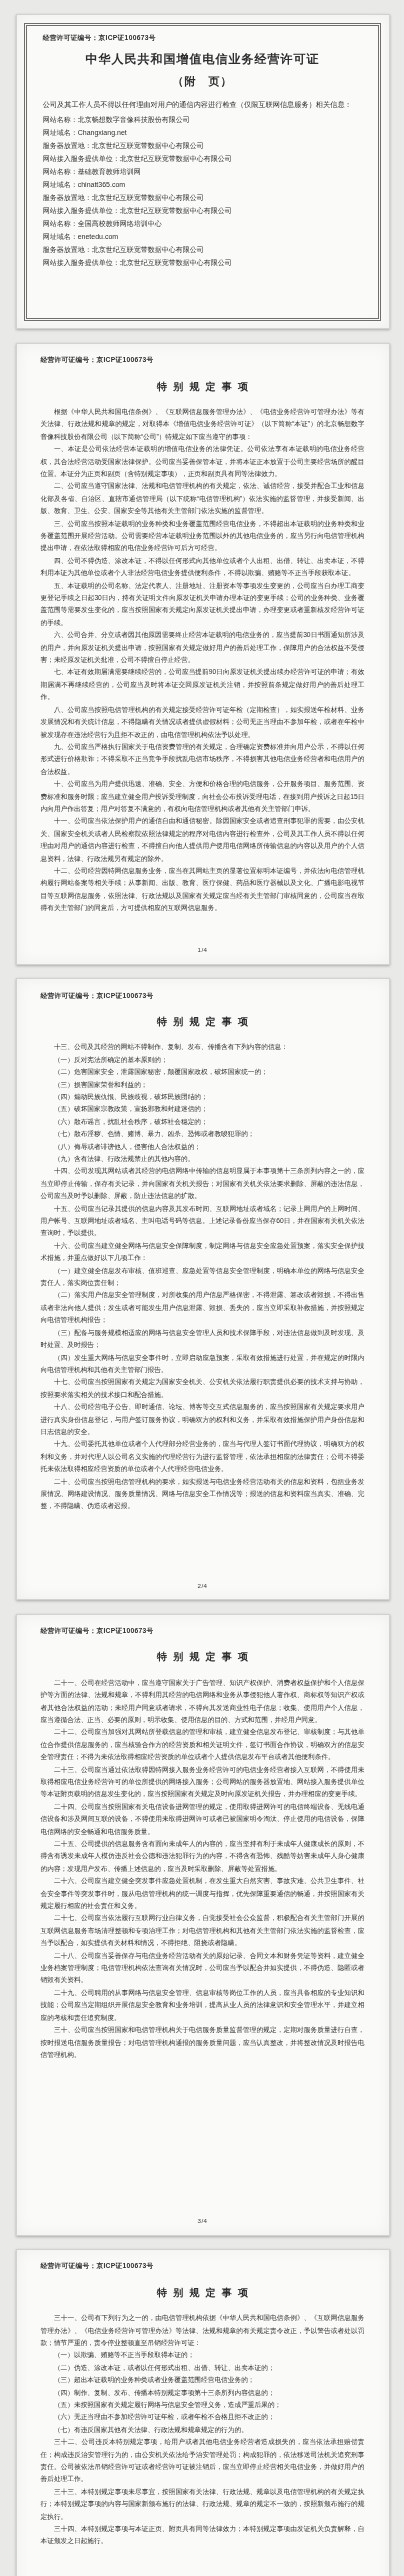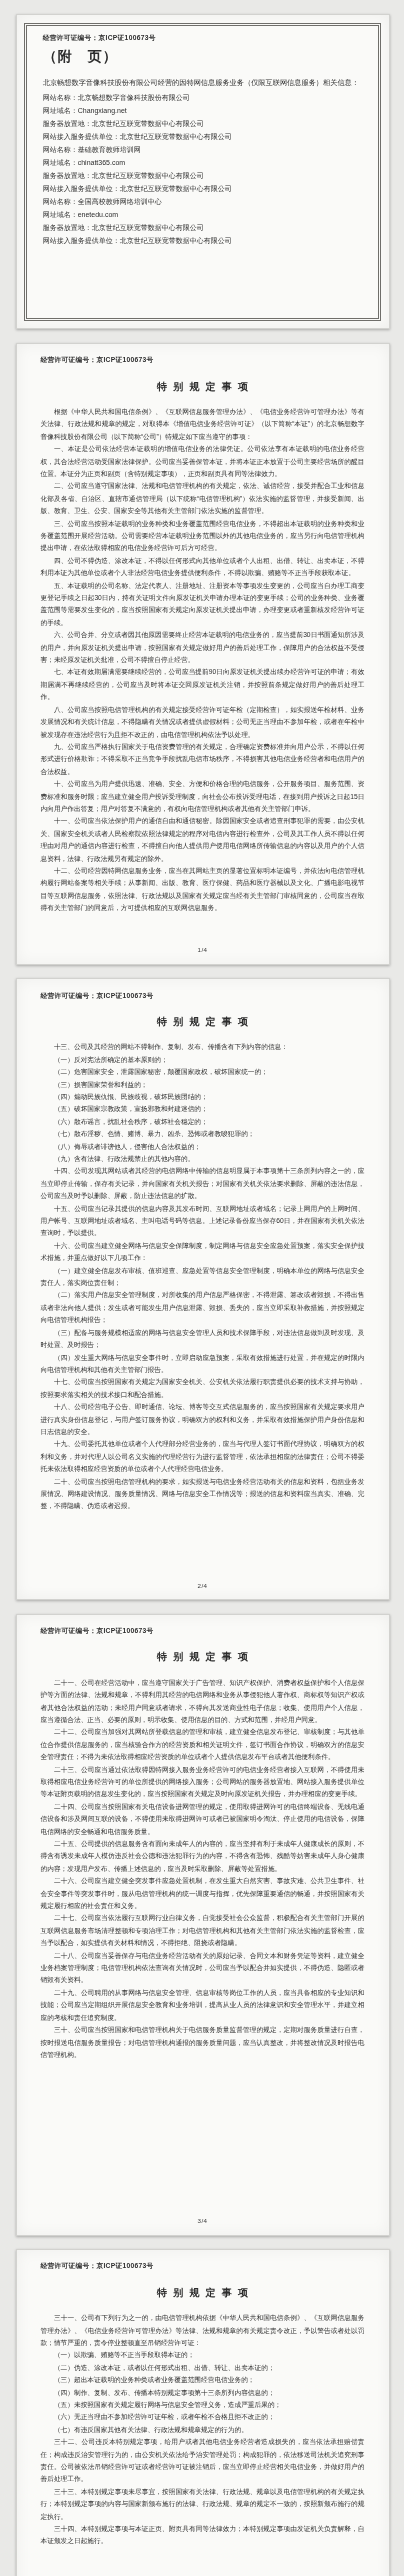--- a/index.html
+++ b/index.html
@@ -21,21 +21,21 @@
   
   .cert-page { height:315px; margin-top:14.4px; padding:7.2px; }
   .cert-frame { height:100%; box-sizing:border-box; border:1px solid #6f6e6a; padding:1.5px; }
   .cert-frame-inner { height:100%; box-sizing:border-box; border:0.5px solid #6f6e6a; padding:8.2px 15.5px; overflow:hidden; }
   .cert-header { font-size:6.7px; font-weight:bold; letter-spacing:0.3px; }
   .cert-title {
     margin:8.2px 0 0; text-align:center;
     font-size:12px; font-weight:bold; letter-spacing:1px;
     font-family:"Liberation Serif","DejaVu Serif",serif;
   }
-  .cert-subtitle { margin-top:5.2px; text-align:left; font-size:14px; font-weight:bold; letter-spacing:1px; }
+  .cert-subtitle { margin-top:5.2px; text-align:center; font-size:11px; font-weight:bold; letter-spacing:1px; }
   .cert-intro { margin-top:9.3px; font-size:7.2px; line-height:13px; text-align:justify; }
   .cert-lines { margin-top:2.1px; }
   .cert-line { font-size:7px; line-height:13px; white-space:nowrap; overflow:hidden; }
   
   .special-page { height:622px; padding:12.4px 24px 0; }
   .sp-header { font-size:6.7px; font-weight:bold; letter-spacing:0.3px; }
   .sp-title {
     margin:14.4px 0 12.4px; text-align:center;
     font-size:10px; font-weight:bold; letter-spacing:6.2px; text-indent:6.2px;
     font-family:"Liberation Serif","DejaVu Serif",serif;
@@ -49,22 +49,23 @@
 </style>
 </head>
 <body>
 
 <div>
 
   <div class="page cert-page">
     <div class="cert-frame">
       <div class="cert-frame-inner">
         <div class="cert-header">经营许可证编号：京ICP证100673号</div>
+        <h1 class="cert-title">中华人民共和国增值电信业务经营许可证</h1>
         <div class="cert-subtitle">（附　页）</div>
-        <div class="cert-intro">北京畅想数字音像科技股份有限公司经营的因特网信息服务业务（仅限互联网信息服务）相关信息：</div>
+        <div class="cert-intro">公司及其工作人员不得以任何理由对用户的通信内容进行检查（仅限互联网信息服务）相关信息：</div>
         <div class="cert-lines">
             <div class="cert-line">网站名称：北京畅想数字音像科技股份有限公司</div>
             <div class="cert-line">网址域名：Changxiang.net</div>
             <div class="cert-line">服务器放置地：北京世纪互联宽带数据中心有限公司</div>
             <div class="cert-line">网站接入服务提供单位：北京世纪互联宽带数据中心有限公司</div>
             <div class="cert-line">网站名称：基础教育教师培训网</div>
             <div class="cert-line">网址域名：chinatt365.com</div>
             <div class="cert-line">服务器放置地：北京世纪互联宽带数据中心有限公司</div>
             <div class="cert-line">网站接入服务提供单位：北京世纪互联宽带数据中心有限公司</div>
             <div class="cert-line">网站名称：全国高校教师网络培训中心</div>

